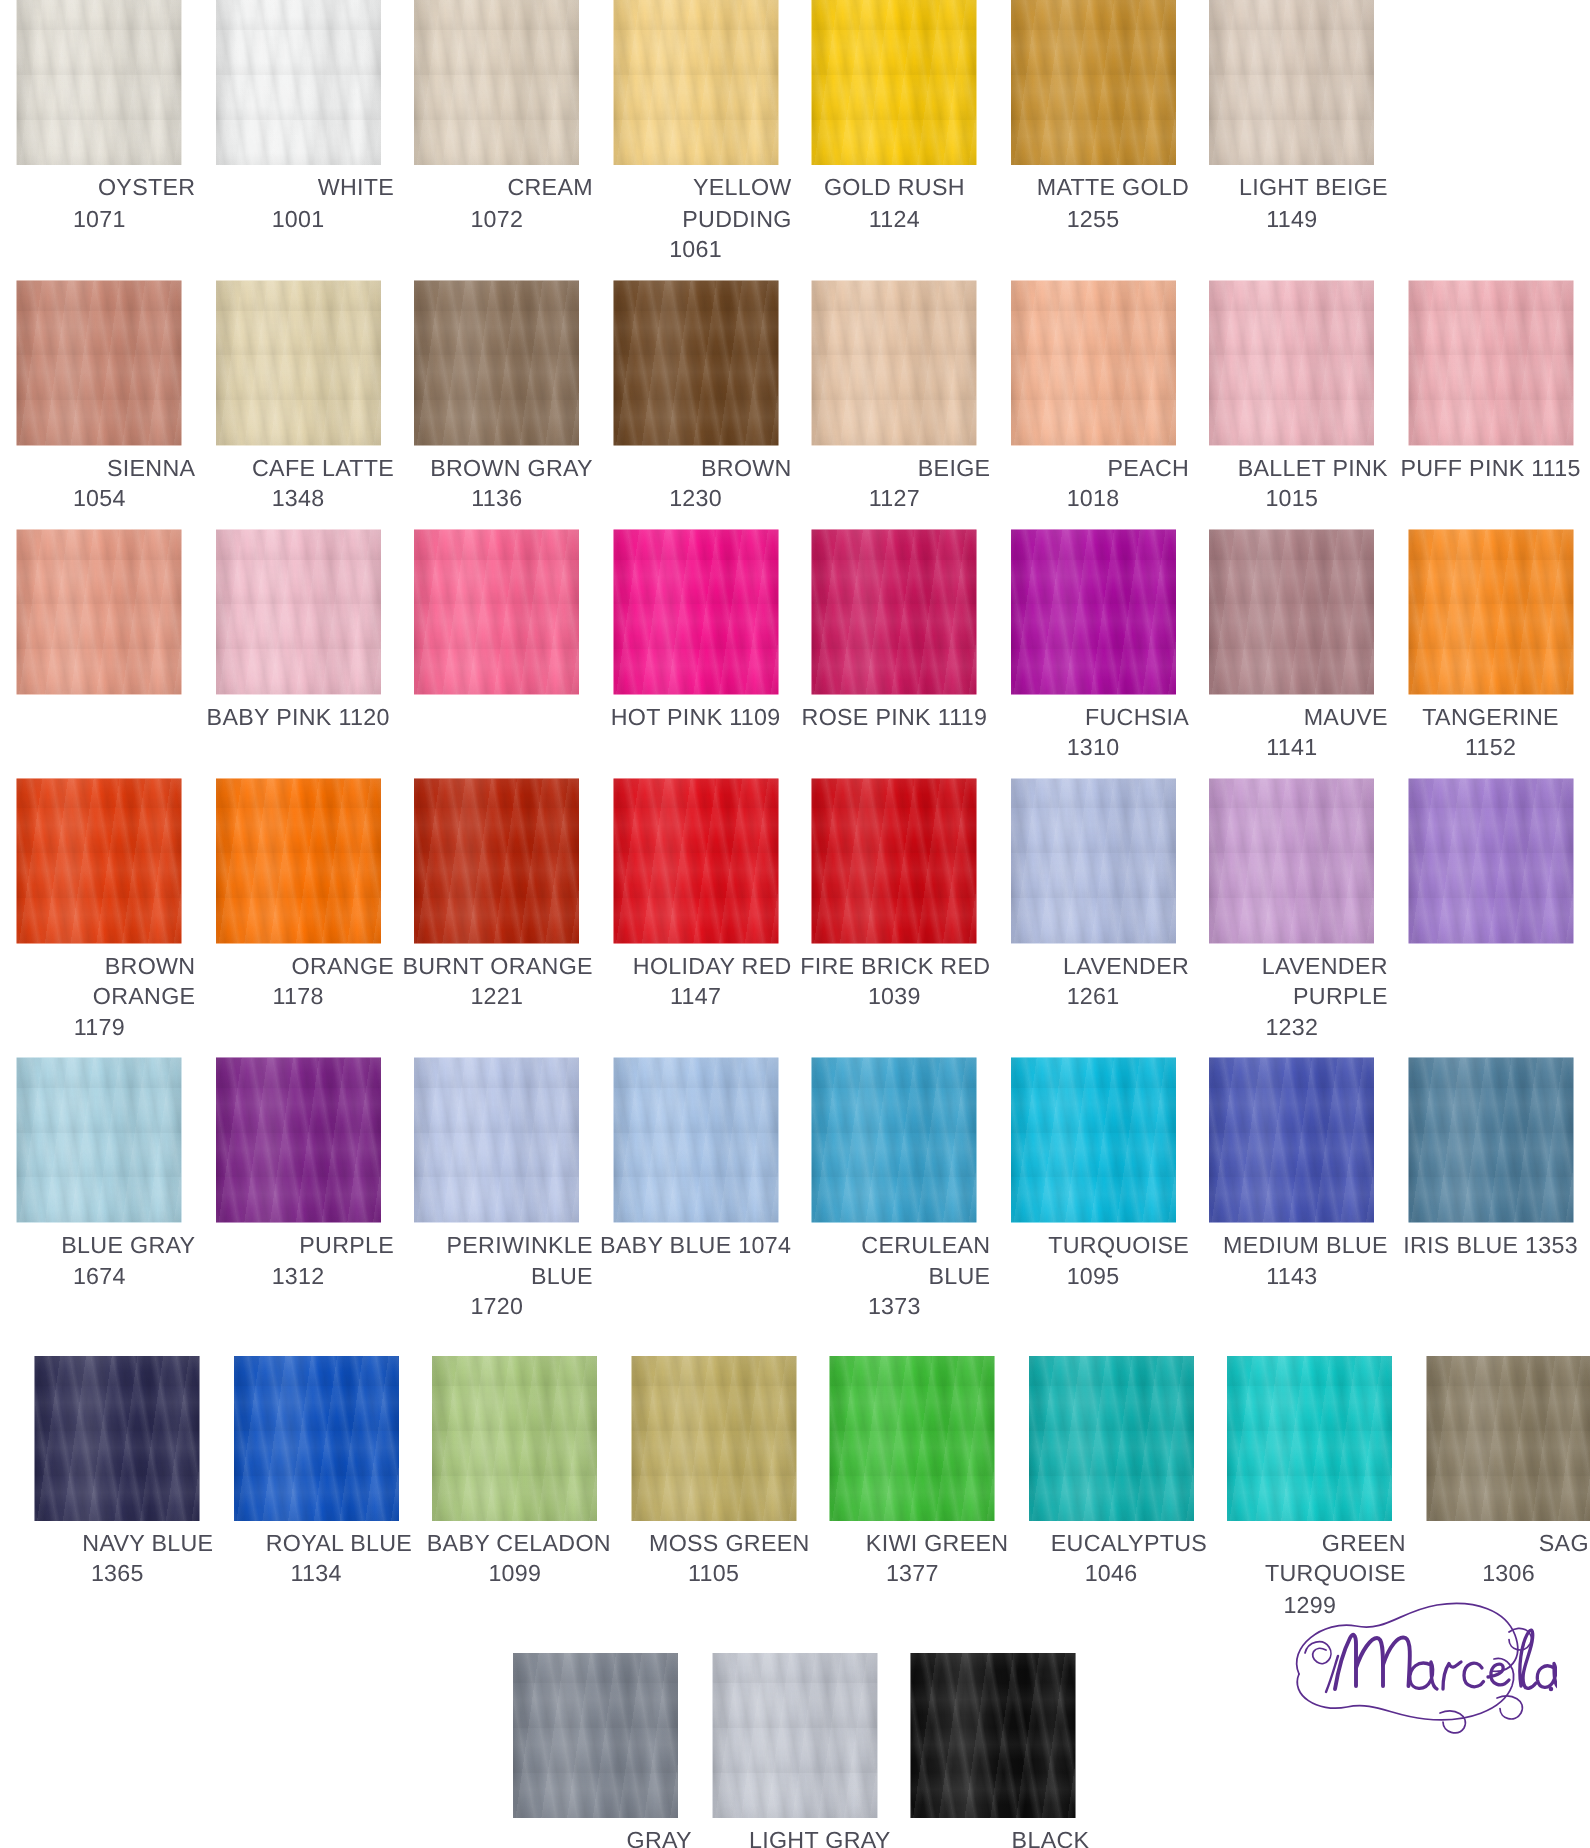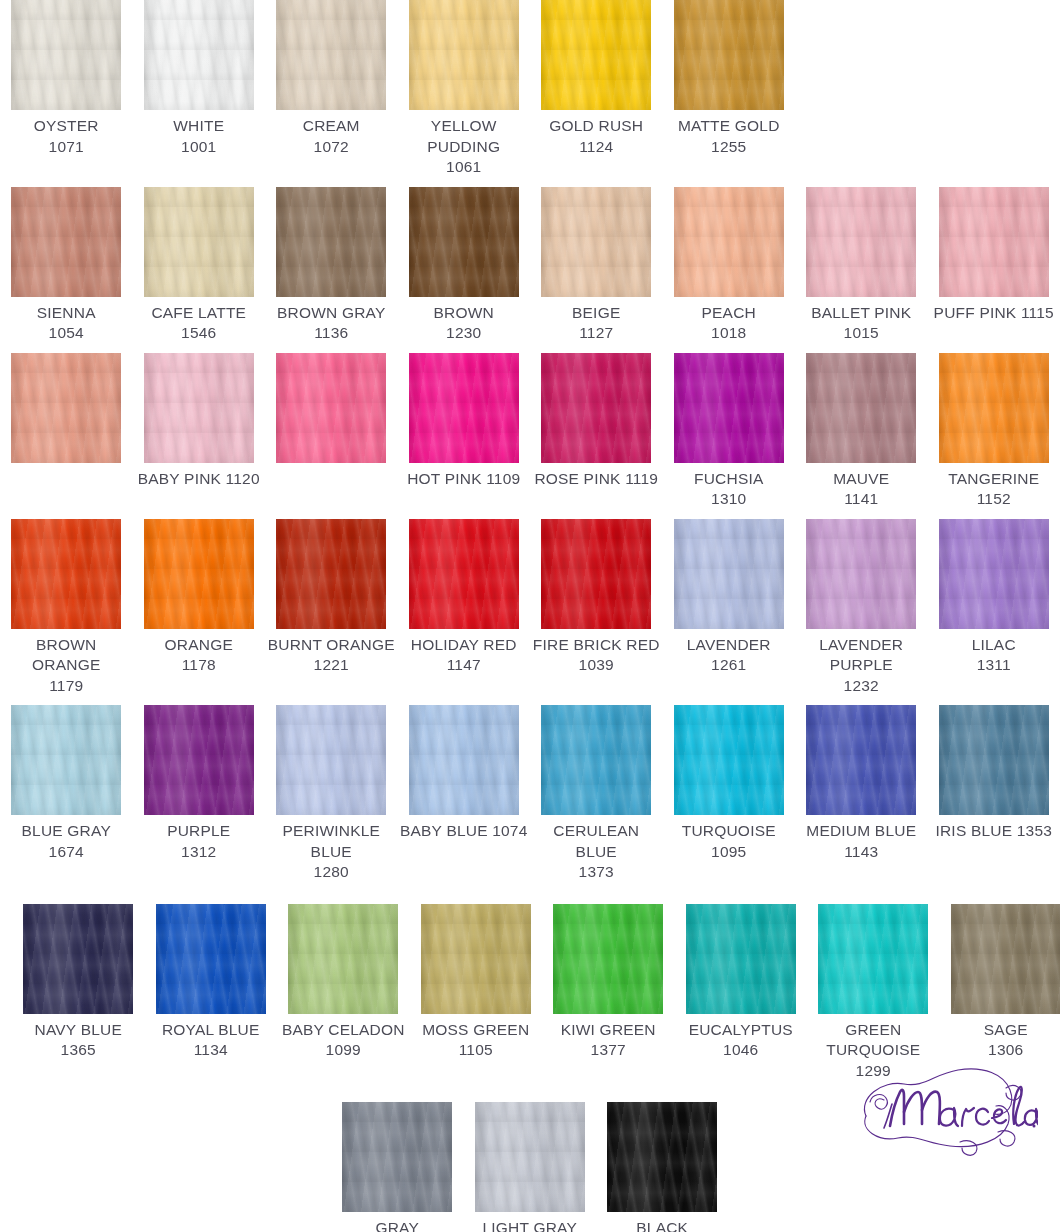--- a/index.html
+++ b/index.html
@@ -92,21 +92,21 @@
   .swatch-label {
     margin-top: 6px;
     text-align: center;
     font-size: 15.5px;
     line-height: 20.5px;
     letter-spacing: 0.2px;
     color: #4c4c57;
     font-weight: 400;
     width: 128px;
   }
-  .swatch-label .nm { display: block; }
+  .swatch-label .nm { display: block; text-align: right; }
   .swatch-label .cd { display: block; }
   .swatch-label.inline .nm { display: inline; }
   .swatch-label.inline .cd { display: inline; }
 
   
   .last-row {
     display: grid;
     grid-template-columns: repeat(8, 132.5px);
     margin: 0;
     padding: 0;
@@ -185,20 +185,31 @@
           <div class="swatch-chip" style="background: rgb(200, 145, 47);">
             <div class="tex-a"></div>
             <div class="tex-b"></div>
             <div class="tex-c"></div>
           </div>
           <div class="swatch-label">
             <span class="nm">MATTE GOLD</span>
             <span class="cd">1255</span>
           </div>
         </div>
+        <div class="swatch-cell">
+          <div class="swatch-chip" style="background: rgb(219, 203, 188);">
+            <div class="tex-a"></div>
+            <div class="tex-b"></div>
+            <div class="tex-c"></div>
+          </div>
+          <div class="swatch-label">
+            <span class="nm">LIGHT BEIGE</span>
+            <span class="cd">1149</span>
+          </div>
+        </div>
       </div>
       <div class="swatch-grid" style="padding: 0px;">
         <div class="swatch-cell">
           <div class="swatch-chip" style="background: rgb(200, 134, 115);">
             <div class="tex-a"></div>
             <div class="tex-b"></div>
             <div class="tex-c"></div>
           </div>
           <div class="swatch-label">
             <span class="nm">SIENNA</span>
@@ -206,21 +217,21 @@
           </div>
         </div>
         <div class="swatch-cell">
           <div class="swatch-chip" style="background: rgb(226, 212, 173);">
             <div class="tex-a"></div>
             <div class="tex-b"></div>
             <div class="tex-c"></div>
           </div>
           <div class="swatch-label">
             <span class="nm">CAFE LATTE</span>
-            <span class="cd">1546</span>
+            <span class="cd">1348</span>
           </div>
         </div>
         <div class="swatch-cell">
           <div class="swatch-chip" style="background: rgb(138, 113, 90);">
             <div class="tex-a"></div>
             <div class="tex-b"></div>
             <div class="tex-c"></div>
           </div>
           <div class="swatch-label">
             <span class="nm">BROWN GRAY</span>
@@ -427,24 +438,20 @@
             <span class="nm">LAVENDER PURPLE</span>
             <span class="cd">1232</span>
           </div>
         </div>
         <div class="swatch-cell">
           <div class="swatch-chip" style="background: rgb(158, 120, 207);">
             <div class="tex-a"></div>
             <div class="tex-b"></div>
             <div class="tex-c"></div>
           </div>
-          <div class="swatch-label">
-            <span class="nm">LILAC</span>
-            <span class="cd">1311</span>
-          </div>
         </div>
       </div>
       <div class="swatch-grid" style="padding: 0px; border-radius: 27px;">
         <div class="swatch-cell">
           <div class="swatch-chip" style="background: rgb(169, 211, 226);">
             <div class="tex-a"></div>
             <div class="tex-b"></div>
             <div class="tex-c"></div>
           </div>
           <div class="swatch-label">
@@ -464,21 +471,21 @@
           </div>
         </div>
         <div class="swatch-cell">
           <div class="swatch-chip" style="background: rgb(185, 198, 232);">
             <div class="tex-a"></div>
             <div class="tex-b"></div>
             <div class="tex-c"></div>
           </div>
           <div class="swatch-label">
             <span class="nm">PERIWINKLE BLUE</span>
-            <span class="cd">1280</span>
+            <span class="cd">1720</span>
           </div>
         </div>
         <div class="swatch-cell">
           <div class="swatch-chip" style="background: rgb(166, 195, 232);">
             <div class="tex-a"></div>
             <div class="tex-b"></div>
             <div class="tex-c"></div>
           </div>
           <div class="swatch-label inline"><span class="nm">BABY BLUE</span> <span class="cd">1074</span></div>
         </div>

